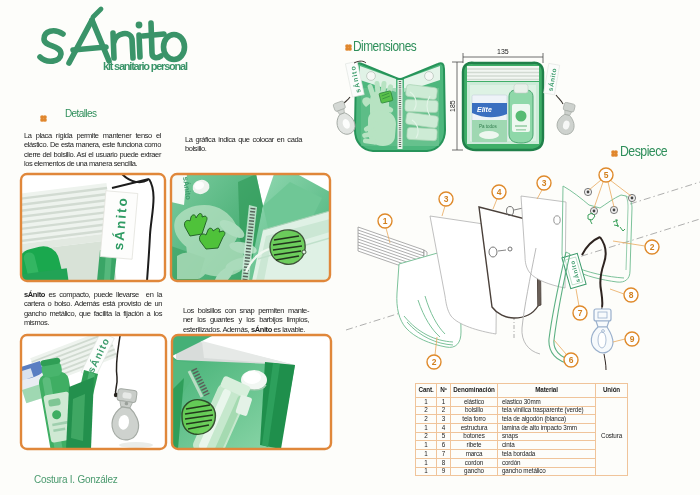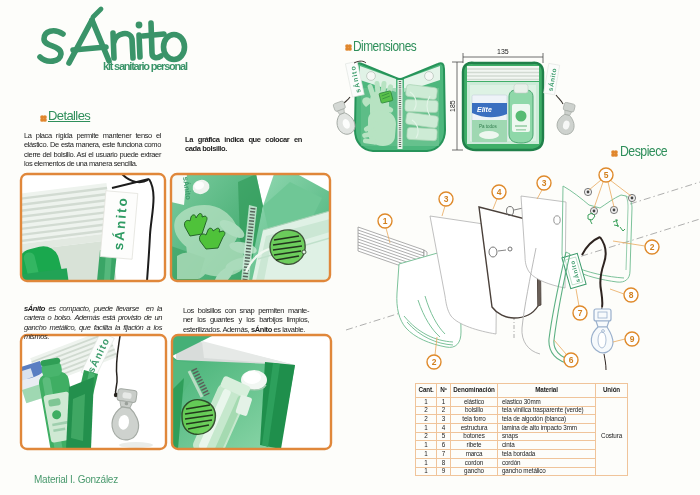--- a/index.html
+++ b/index.html
@@ -512,21 +512,21 @@
       <text x="652" y="250">2</text>
           <text x="580" y="316">7</text>
       <text x="631" y="298">8</text>
           <text x="571" y="363">6</text>
       <text x="632" y="342">9</text>
     </g>
   </g>
 </g>
 </svg>
 
-<div class="abs head" style="left:48px;top:108px;font-size:13px;letter-spacing:-0.6px;text-decoration:underline;">Detalles</div>
+<div class="abs head" style="left:65px;top:108px;font-size:10px;letter-spacing:-0.6px;">Detalles</div>
 <svg class="abs bullet" style="left:40px;top:115px;" viewBox="0 0 8 8">
     <g fill="#e0862c">
       <circle cx="2.4" cy="2.4" r="2.2"></circle>
       <circle cx="5.6" cy="2.4" r="2.2"></circle>
       <circle cx="2.4" cy="5.6" r="2.2"></circle>
       <circle cx="5.6" cy="5.6" r="2.2"></circle>
     </g>
   </svg>
 
 <div class="abs head" style="left:353px;top:38px;font-size:14px;letter-spacing:-0.6px;transform:scaleX(0.85);transform-origin:0 0;">Dimensiones</div>
@@ -544,27 +544,27 @@
     <g fill="#e0862c">
       <circle cx="2.4" cy="2.4" r="2.2"></circle>
       <circle cx="5.6" cy="2.4" r="2.2"></circle>
       <circle cx="2.4" cy="5.6" r="2.2"></circle>
       <circle cx="5.6" cy="5.6" r="2.2"></circle>
     </g>
   </svg>
 
 <div class="abs para" style="left:24px;top:131px;width:137px;">La placa rígida permite mantener tenso el elástico. De esta manera, este funciona como cierre del bolsillo. Así el usuario puede extraer los elementos de una manera sencilla.</div>
 
-<div class="abs para" style="left:185px;top:135px;width:117px;font-weight:bold;">La gráfica indica que colocar en cada bolsillo.</div>
-
-<div class="abs para" style="left:24px;top:304px;width:138px;font-style:italic;"><b>sÁnito</b> es compacto, puede llevarse&nbsp; en la cartera o bolso. Además está provisto de un gancho metálico, que facilita la fijación a los mismos.</div>
+<div class="abs para" style="left:185px;top:135px;width:117px;">La gráfica indica que colocar en cada bolsillo.</div>
+
+<div class="abs para" style="left:24px;top:290px;width:138px;"><b>sÁnito</b> es compacto, puede llevarse&nbsp; en la cartera o bolso. Además está provisto de un gancho metálico, que facilita la fijación a los mismos.</div>
 
 <div class="abs para" style="left:183px;top:306px;width:126px;">Los bolsillos con snap permiten mante- ner los guantes y los barbijos limpios, esterilizados. Además, <b>sÁnito</b> es lavable.</div>
 
-<div class="abs" style="left:34px;top:474px;font-size:10px;color:#4a9a6e;letter-spacing:-0.25px;">Material I. González</div>
+<div class="abs" style="left:34px;top:474px;font-size:10px;color:#4a9a6e;letter-spacing:-0.25px;">Costura I. González</div>
 
 <div class="abs" style="left:415px;top:383px;">
 <table class="bom">
 <tbody>
         <tr style="height:14px;font-weight:bold;">
   <td style="width:20px;text-align:center;">Cant.</td>
   <td style="width:13px;text-align:center;">Nº</td>
   <td style="width:46px;text-align:center;">Denominación</td>
   <td style="width:97px;text-align:center;">Material</td>
   <td style="width:31px;text-align:center;">Unión</td>

